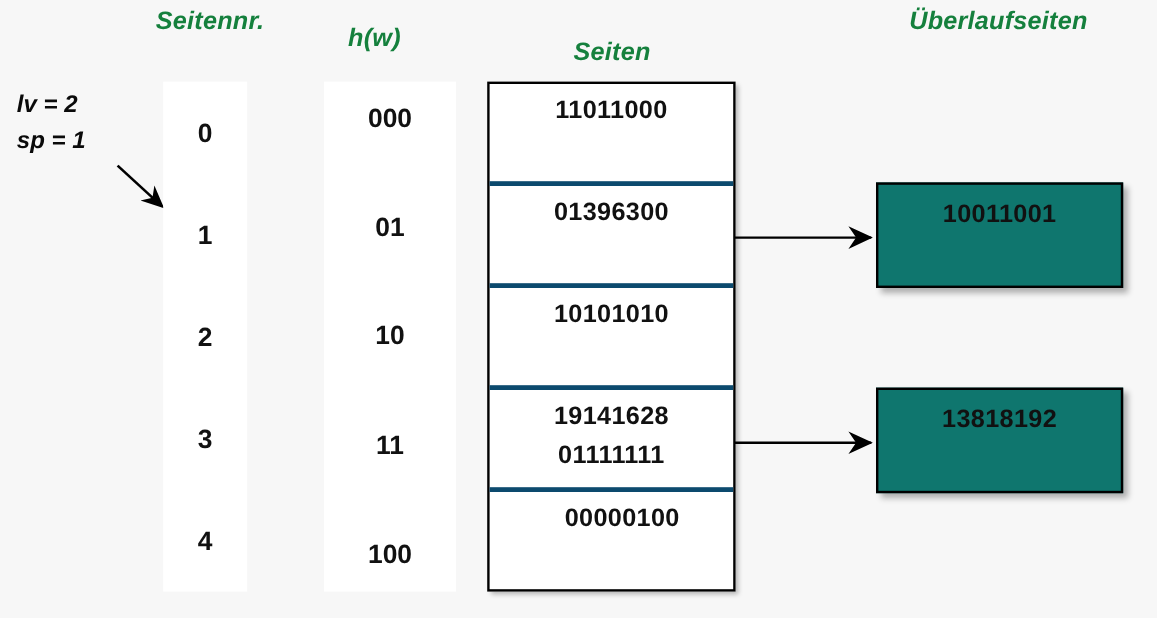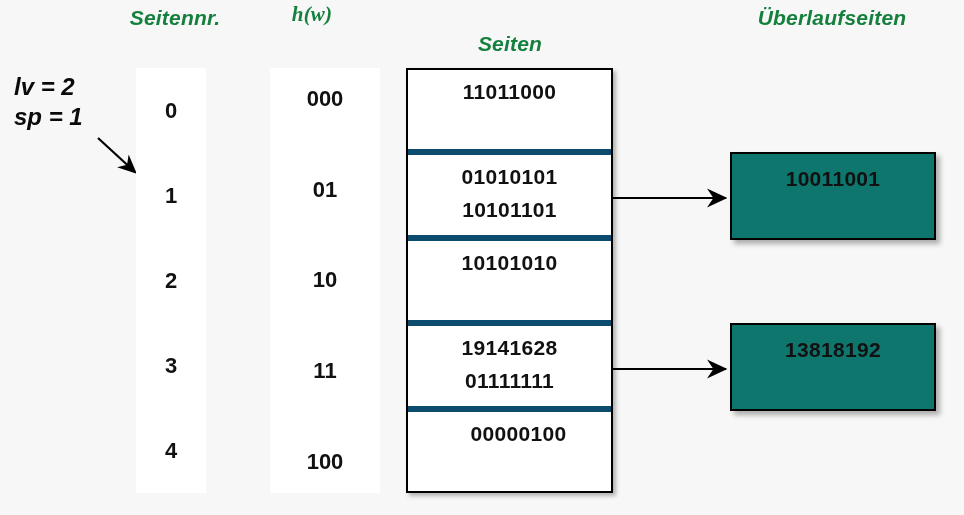--- a/index.html
+++ b/index.html
@@ -28,32 +28,32 @@
     position: absolute;
     font-style: italic;
     font-weight: bold;
     font-size: 21px;
     letter-spacing: 0.2px;
     text-align: center;
     white-space: nowrap;
     color: #15803d;
   }
   #hdr-seitennr { left: 95px;  top: 6px;  width: 160px; }
-  #hdr-hw       { left: 242px; top: 2px;  width: 140px; font-family: Liberation Serif, serif; }
+  #hdr-hw       { left: 242px; top: 20px;  width: 140px; }
   #hdr-seiten   { left: 430px; top: 6px;  width: 160px; margin-top: 26px; }
   #hdr-ueber    { left: 700px; top: 6px;  width: 264px; }
 
   
   .param-block {
     position: absolute;
     left: 14px;
     top: 72px;
     font-style: italic;
     font-weight: bold;
-    font-size: 24px;
+    font-size: 20px;
     line-height: 30px;
     white-space: nowrap;
   }
   .param-line { display: block; }
 
   .param-arrow {
     position: absolute;
     left: 90px;
     top: 130px;
     width: 60px;
@@ -91,21 +91,21 @@
     height: 425px;
     background: #ffffff;
     border: 2px solid #000;
     box-sizing: border-box;
     box-shadow: 3px 3px 4px rgba(0,0,0,0.28);
     display: flex;
     flex-direction: column;
   }
   .page-row {
     flex: 1 1 0;
-    border-bottom: 6px solid #0c4a6e;
+    border-bottom: 4px solid #0c4a6e;
     box-sizing: border-box;
     display: flex;
     flex-direction: column;
     align-items: center;
     justify-content: flex-start;
     padding-top: 5px;
   }
   .page-row:last-child { border-bottom: none; padding-left: 18px; }
   .page-entry {
     font-size: 21px;
@@ -188,22 +188,21 @@
     <div class="index-cell">10</div>
     <div class="index-cell">11</div>
     <div class="index-cell">100</div>
   </div>
 
   <div id="page-stack">
     <div class="page-row">
       <div class="page-entry">11011000</div>
     </div>
     <div class="page-row">
-      <div class="page-entry">01010101</div>
-      <div class="page-entry">10101101</div>
+      <div class="page-entry">01396300</div>
     </div>
     <div class="page-row">
       <div class="page-entry">10101010</div>
     </div>
     <div class="page-row">
       <div class="page-entry">19141628</div>
       <div class="page-entry">01111111</div>
     </div>
     <div class="page-row">
       <div class="page-entry">00000100</div>

